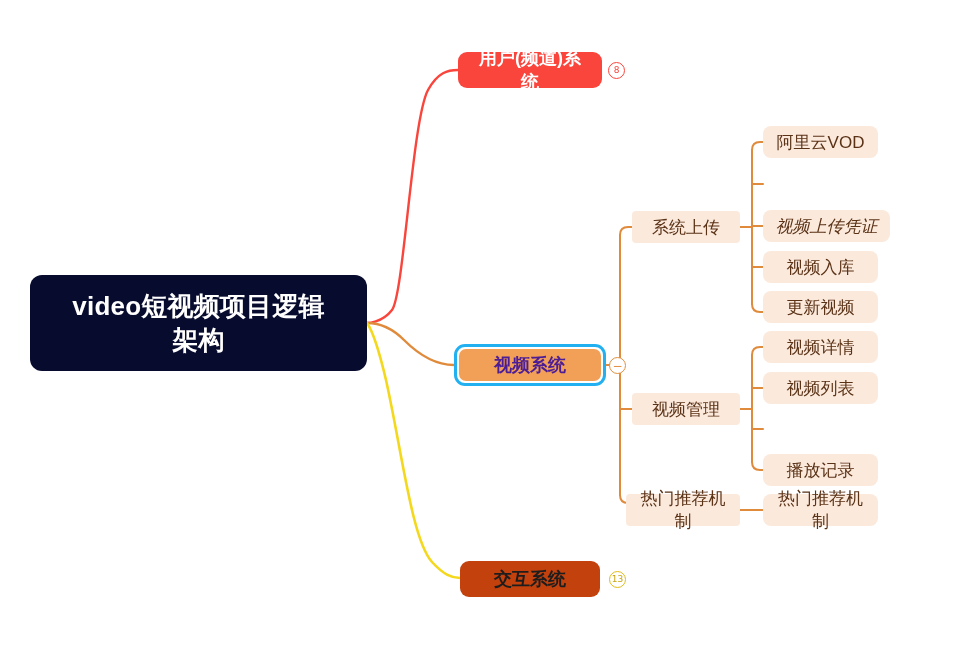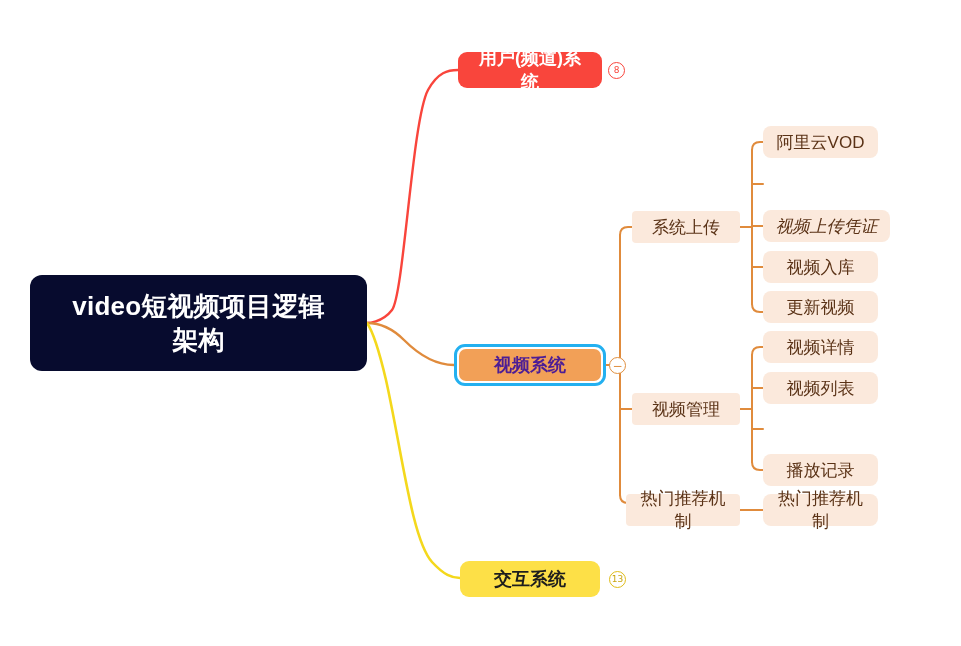--- a/index.html
+++ b/index.html
@@ -84,21 +84,21 @@
     width: 152px;
     height: 42px;
     border: 3px solid #23b0f0;
     border-radius: 11px;
     box-sizing: border-box;
   }
   .node-interact {
     left: 460px;
     top: 561px;
     width: 140px;
-    background: #fde047;
+    background: #c2410c;
     color: #1d1d1d;
   }
 
   
   .node-l2 {
     height: 32px;
     border-radius: 4px;
     background: #fbe9dc;
     color: #5a3216;
     font-size: 17px;

